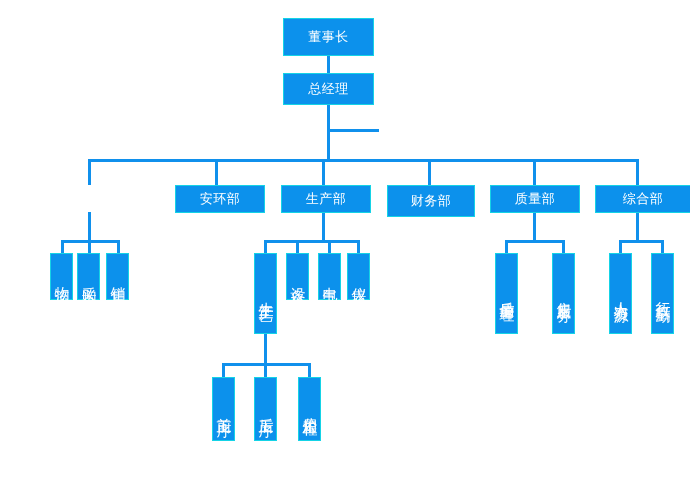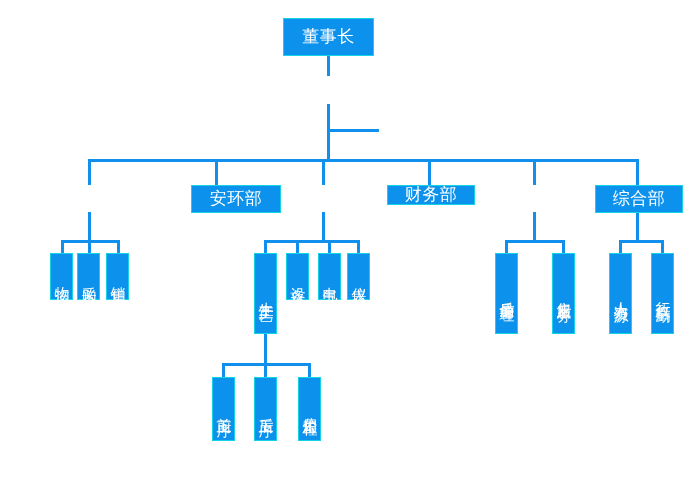--- a/index.html
+++ b/index.html
@@ -24,21 +24,21 @@
     color: #ffffff;
     display: flex;
     align-items: center;
     justify-content: center;
     text-align: center;
     line-height: 1.12;
     letter-spacing: 0.5px;
     z-index: 3;
   }
   .node.h {
-    font-size: 17px;
+    font-size: 13px;
   }
   .node.v {
     font-size: 15px;
     writing-mode: vertical-rl;
     text-orientation: upright;
     letter-spacing: 2px;
     line-height: 1;
     padding: 3px 0;
   }
   .node.v .txt {
@@ -100,34 +100,43 @@
   <div class="line v" style="left:264px; top:333px; height:31px;"></div>
   <div class="line h" style="left:222px; top:363px; width:89px;"></div>
   <div class="line v" style="left:222px; top:363px; height:14px;"></div>
   <div class="line v" style="left:264px; top:363px; height:14px;"></div>
   <div class="line v" style="left:308px; top:363px; height:14px;"></div>
 
   <div class="node h" style="left:283px; top:18px; width:91px; height:38px;">
     <span class="txt">董事长</span>
   </div>
 
+  <div class="node h" style="left:283px; top:73px; width:91px; height:32px;">
+    <span class="txt">总经理</span>
+  </div>
 
 
 
-  <div class="node h" style="left:175px; top:185px; width:90px; height:28px;margin-left:16px;">
+  <div class="node h" style="left:175px; top:185px; width:90px; height:28px;">
     <span class="txt">安环部</span>
   </div>
 
+  <div class="node h" style="left:281px; top:185px; width:90px; height:28px;">
+    <span class="txt">生产部</span>
+  </div>
 
-  <div class="node h" style="left:387px; top:185px; width:88px; height:20px;">
+  <div class="node h" style="left:387px; top:185px; width:88px; height:32px;">
     <span class="txt">财务部</span>
   </div>
 
+  <div class="node h" style="left:490px; top:185px; width:90px; height:28px;">
+    <span class="txt">质量部</span>
+  </div>
 
-  <div class="node h" style="left:595px; top:185px; width:88px; height:28px;">
+  <div class="node h" style="left:595px; top:185px; width:96px; height:28px;">
     <span class="txt">综合部</span>
   </div>
 
   <div class="node v" style="left:50px; top:253px; width:23px; height:47px;">
     <span class="txt">物流</span>
   </div>
 
   <div class="node v" style="left:77px; top:253px; width:23px; height:47px;">
     <span class="txt">采购</span>
   </div>

